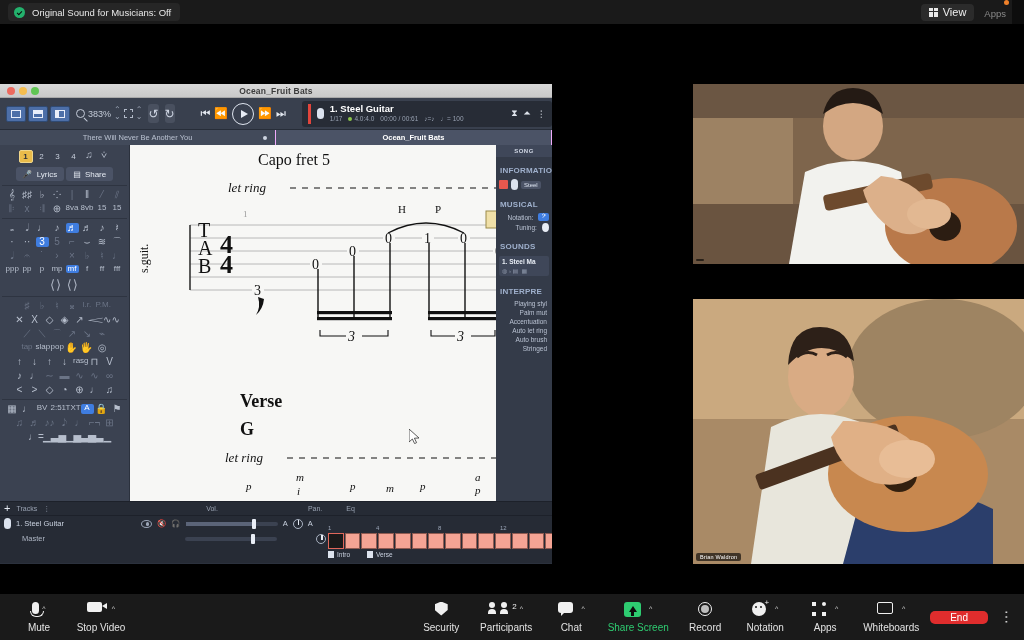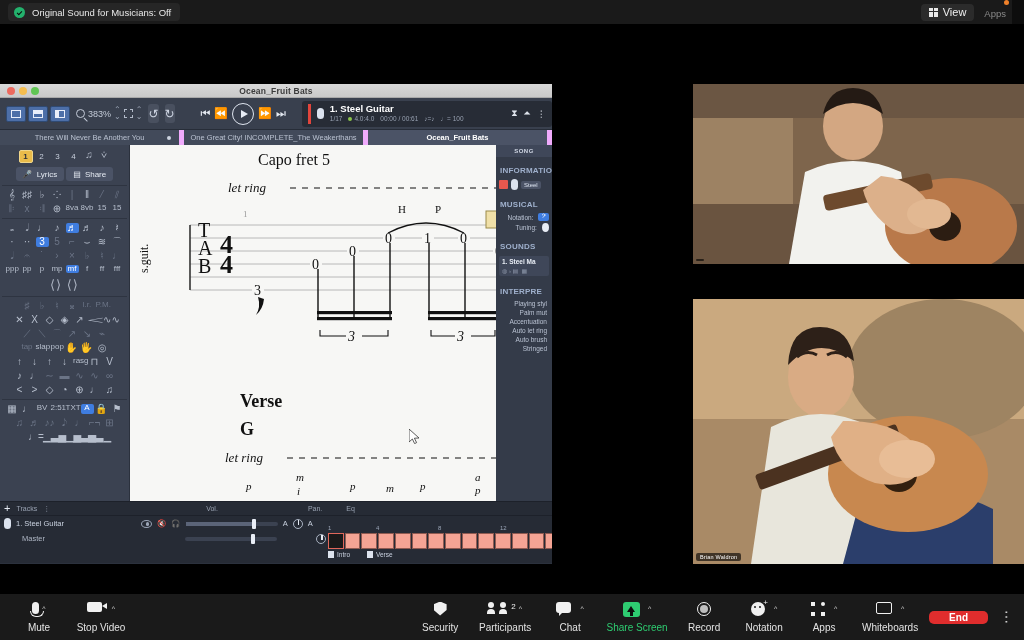--- a/index.html
+++ b/index.html
@@ -106,21 +106,21 @@
   .chip-sub { color: #97a0b0; font-size: 6.5px; display: flex; gap: 6px; align-items: center; }
   .greendot { width: 4px; height: 4px; border-radius: 50%; background: #8bc34a; display: inline-block; margin-right: 2px; }
   .chip-icons { margin-left: auto; display: flex; gap: 6px; color: #dfe4ec; font-size: 9px; align-items: center; }
   .rightpods { display: flex; align-items: center; gap: 4px; margin-left: 8px; }
   .pod { background: #3c4352; border: 1px solid #2d3341; border-radius: 3px; height: 19px; display: flex; align-items: center; padding: 0 5px; gap: 4px; color: #7f889a; font-size: 7.5px; }
 
   
   .gp-tabs { height: 15px; background: #424a5a; display: flex; font-size: 7.5px; }
   .gp-tab {
     flex: 1; display: flex; align-items: center; justify-content: center;
-    color: #b9c1d0; border-right: 5px solid #f0abfc; position: relative;
+    color: #b9c1d0; border-right: 1px solid #f0abfc; position: relative;
   }
   .gp-tab.active { background: #4b5366; color: #fff; font-weight: bold; }
   .gp-tab .dotmark { position: absolute; right: 8px; width: 4px; height: 4px; background: #cdd4e0; border-radius: 50%; }
 
   
   .gp-body { display: flex; height: 356px; }
 
   
   .palette { width: 130px; background: #3b4251; border-right: 1px solid #2b313d; padding: 3px 2px; }
   .pal-row { display: flex; justify-content: center; gap: 2px; padding: 2px 0; }
@@ -227,21 +227,21 @@
   .rec-glyph i { width: 8px;height:8px;border-radius:50%;background:#bdbdbd;display:block; }
   .react-glyph { width: 14px; height: 14px; border-radius: 50%; background: #f0f0f0; position: relative; }
   .react-glyph::before{content:"";position:absolute;left:3px;top:4px;width:2px;height:2px;border-radius:50%;background:#1a1a1a;}
   .react-glyph::after{content:"";position:absolute;left:8px;top:4px;width:2px;height:2px;border-radius:50%;background:#1a1a1a;}
   .react-plus { position:absolute; right:-3px; top:-3px; color:#f0f0f0; font-size:8px; line-height:8px; }
   .apps-glyph { width: 14px; height: 14px; position: relative; }
   .apps-glyph i { position:absolute; width:4px;height:4px;background:#f0f0f0; }
   .apps-glyph .a{left:0;top:0;} .apps-glyph .b{right:0;top:0;border-radius:50%;} .apps-glyph .c{left:0;bottom:0;} .apps-glyph .d{right:0;bottom:0;}
   .wb-glyph { width: 16px; height: 12px; border: 1.5px solid #f0f0f0; border-radius: 2px; }
   .end-btn {
-    margin-left: auto; background: #e02d2d; color: #fff; font-size: 10px; font-weight: bold;
+    margin-left: auto; background: #e02d2d; color: #fff; font-size: 10px; font-weight: normal;
     border-radius: 5px; padding: 1px 20px; border: none;
   }
   .kebab { color: #cfcfcf; font-size: 14px; line-height: 10px; margin-left: 14px; letter-spacing: 0; writing-mode: vertical-rl; }
   .spacer-lg { flex: 1; }
 </style>
 </head>
 <body>
 
 <div class="screen">
 
@@ -331,23 +331,20 @@
           <span class="pod">↺</span>
           <span class="pod">♩ <span>100%</span></span>
           <span class="pod">✎ <span>0</span></span>
         </div>
       </div>
 
       <div class="gp-tabs">
         <div class="gp-tab">
           <span>There Will Never Be Another You</span>
           <span class="dotmark"></span>
-        </div>
-        <div class="gp-tab">
-          <span>One Great City! INCOMPLETE_The Weakerthans</span>
         </div>
         <div class="gp-tab active">
           <span>Ocean_Fruit Bats</span>
         </div>
       </div>
 
       <div class="gp-body">
 
         <div class="palette">
           <div class="pal-row">

